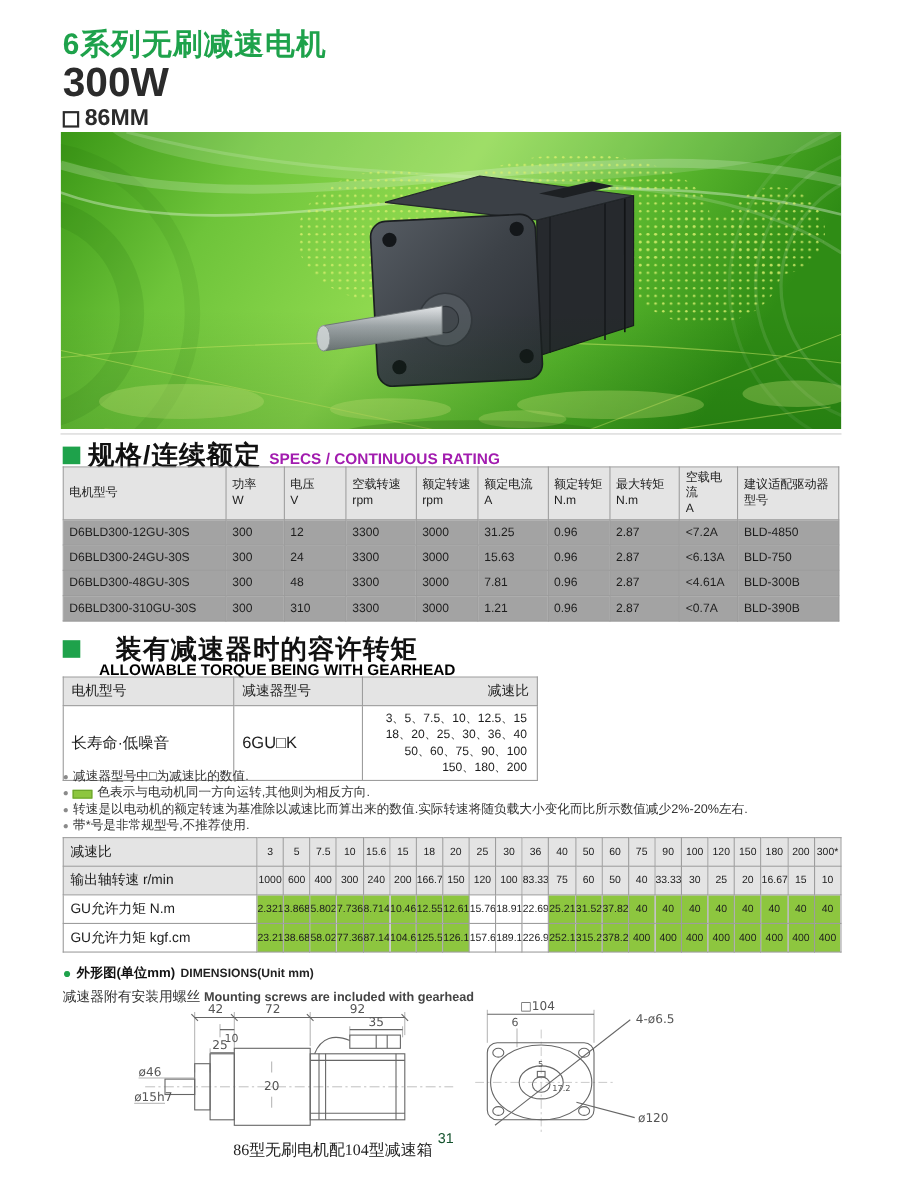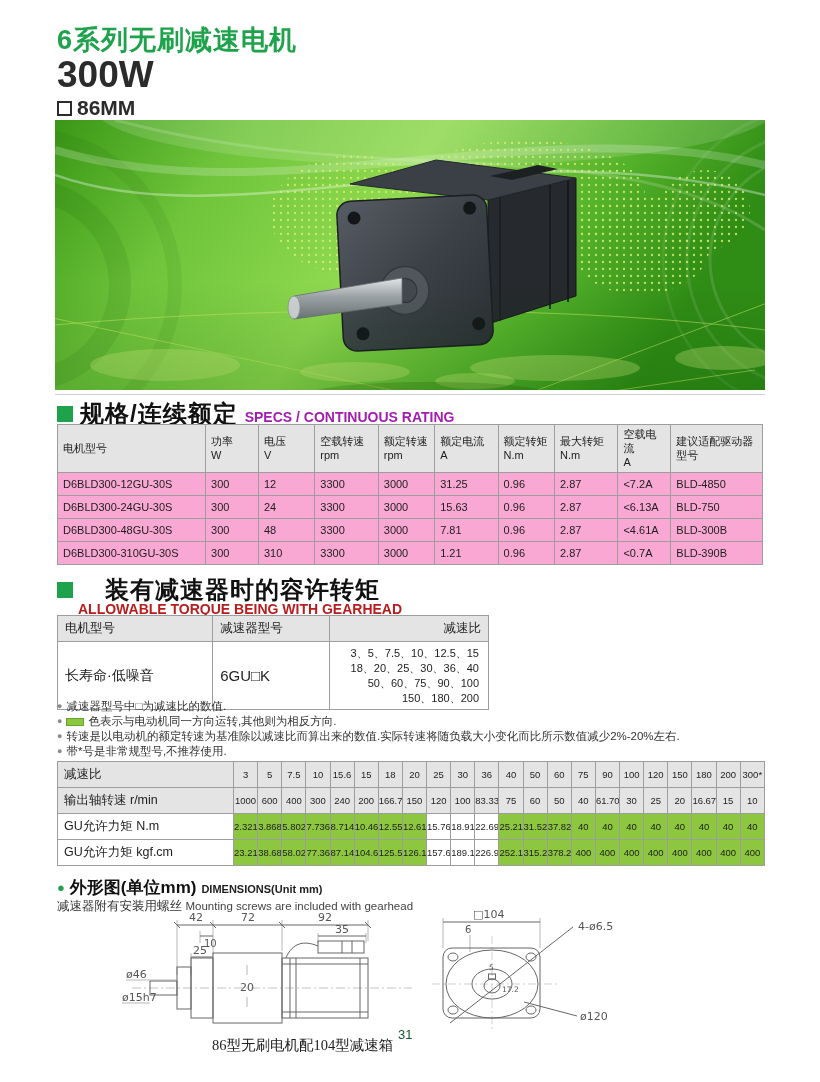--- a/index.html
+++ b/index.html
@@ -27,29 +27,29 @@
 
   .rule{position:absolute;left:55px;top:394px;width:710px;border-top:1px solid #cfcfcf;}
 
   
   .sec-title{position:absolute;display:flex;align-items:baseline;gap:7px;}
   .green-sq{width:16px;height:16px;background:var(--green-accent);align-self:center;flex:0 0 auto;}
   .t-cn{font-size:24px;font-weight:bold;color:#111;letter-spacing:1px;}
   .t-en{font-size:14px;font-weight:bold;color:#a21caf;}
   .sec1{left:57px;top:398px;}
   .sec2{left:57px;top:574px;gap:32px;}
-  .sec2-en{position:absolute;left:78px;top:601px;font-size:14px;font-weight:bold;color:#b91c1c;}
+  .sec2-en{position:absolute;left:90px;top:601px;font-size:14px;font-weight:bold;color:#000000;}
 
   
   table{border-collapse:collapse;}
   td,th{border:1px solid var(--border-light);font-weight:normal;}
   .spec-table{position:absolute;left:57px;top:424px;width:706px;font-size:11px;table-layout:fixed;border:1.5px solid var(--border-dark);}
   .spec-table th{background:var(--header-gray);text-align:left;padding:3px 5px;height:36px;vertical-align:middle;font-size:11px;line-height:1.25;}
   .spec-table th.center{text-align:left;}
-  .spec-table td{padding:2px 5px;height:23px;background:#f9a8d4;}
+  .spec-table td{padding:2px 5px;height:23px;background:#a3a3a3;}
   .spec-table .unit{font-weight:normal;}
 
   .gear-table{position:absolute;left:57px;top:615px;width:432px;font-size:12px;border:1.5px solid var(--border-dark);table-layout:fixed;}
   .gear-table th{background:var(--header-gray);text-align:left;padding:4px 7px;height:25px;font-size:12.5px;}
   .gear-table th.right{text-align:right;}
   .gear-table td{vertical-align:middle;padding:4px 7px;background:#fff;}
   .gear-table td.type{font-size:14px;}
   .gear-table td.model{font-size:15px;}
   .gear-table td.ratios{font-size:11px;text-align:right;line-height:1.35;padding-right:9px;}
 
@@ -62,24 +62,24 @@
   
   .ratio-table{position:absolute;left:57px;top:761px;width:708px;border:1.5px solid var(--border-dark);table-layout:fixed;}
   .ratio-table td{text-align:center;font-size:9.5px;height:26px;padding:0;background:#fff;overflow:hidden;}
   .ratio-table td.rowlabel{text-align:left;font-size:12.5px;padding-left:6px;width:176px;}
   .ratio-table td.gray{background:var(--header-gray);}
   .ratio-table td.green{background:var(--cell-green);}
 
   
   .dim-title{position:absolute;left:57px;top:876px;display:flex;align-items:baseline;gap:5px;}
   .dim-title .dot{color:var(--green-accent);font-size:13px;align-self:center;}
-  .dim-title .cn{font-size:17px;font-weight:bold;color:#111;}
+  .dim-title .cn{font-size:12px;font-weight:bold;color:#111;}
   .dim-title .en{font-size:11px;font-weight:bold;color:#222;}
   .dim-note{position:absolute;left:57px;top:898px;font-size:12.5px;color:#333;}
-  .dim-note .en{font-size:11.5px;font-weight:normal;color:#444;}
+  .dim-note .en{font-size:11.5px;font-weight:bold;color:#444;}
 
   .draw{position:absolute;}
   .draw svg{display:block;overflow:visible;}
   .d-left{left:120px;top:903px;}
   .d-right{left:440px;top:900px;}
   .tech{stroke:#666;fill:none;stroke-width:1;}
   .thin{stroke:#999;stroke-width:0.7;}
   .dimtxt{font-size:10px;fill:#555;font-family:"DejaVu Sans",sans-serif;}
   .dimtxt.big{font-size:11px;}
   .dimtxt.small{font-size:7.5px;}
@@ -403,21 +403,21 @@
           <td class="gray">200</td>
           <td class="gray">166.7</td>
           <td class="gray">150</td>
           <td class="gray">120</td>
           <td class="gray">100</td>
           <td class="gray">83.33</td>
           <td class="gray">75</td>
           <td class="gray">60</td>
           <td class="gray">50</td>
           <td class="gray">40</td>
-          <td class="gray">61.70</td>
+          <td class="gray">33.33</td>
           <td class="gray">30</td>
           <td class="gray">25</td>
           <td class="gray">20</td>
           <td class="gray">16.67</td>
           <td class="gray">15</td>
           <td class="gray">10</td>
         </tr>
         <tr>
           <td class="rowlabel">GU允许力矩 N.m</td>
           <td class="green">2.321</td>

